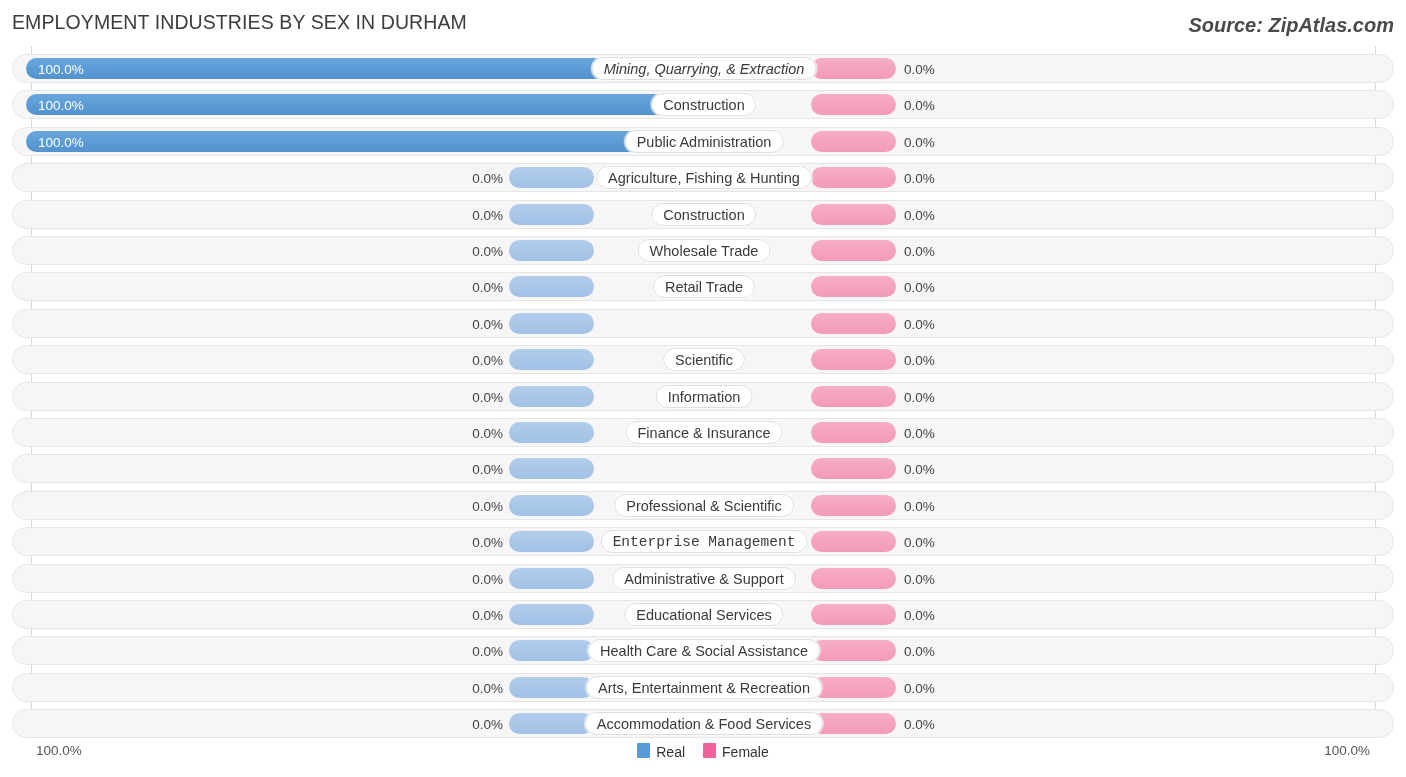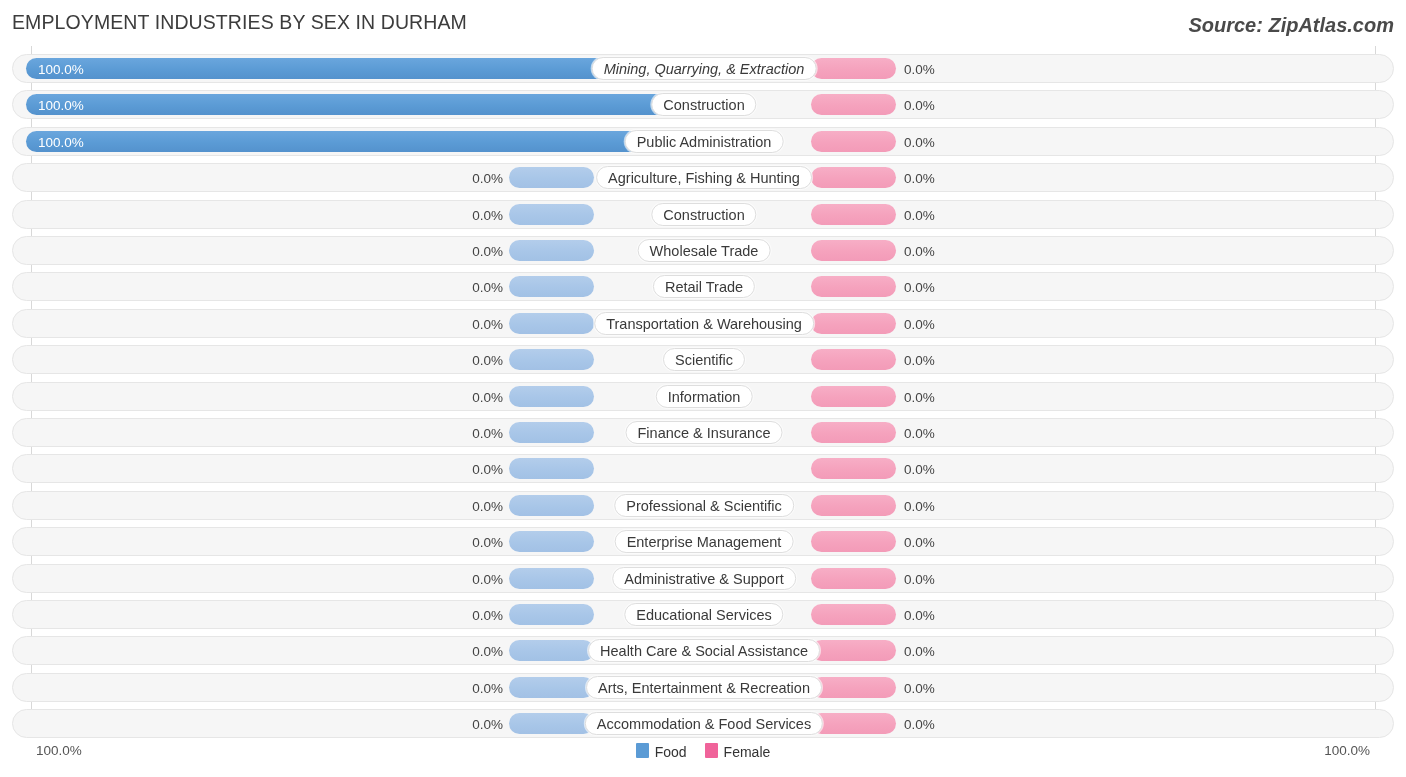--- a/index.html
+++ b/index.html
@@ -274,21 +274,20 @@
           <div class="val val-right-out" style="left: 891px;">0.0%</div>
           <div class="pill" style="left: 691px;">Retail Trade</div>
         </div>
       </div>
       <div class="row" style="top: 262.8px;">
         <div class="row-inner">
           <div class="bar bar-male-stub" style="left: 496px; width: 85px;"></div>
           <div class="val val-left-out" style="left: 396px; width: 94px;">0.0%</div>
           <div class="bar bar-female-stub" style="left: 798px; width: 85px;"></div>
           <div class="val val-right-out" style="left: 891px;">0.0%</div>
-          <div class="pill" style="left: 691px;">Transportation &amp; Warehousing</div>
         </div>
       </div>
       <div class="row" style="top: 299.2px;">
         <div class="row-inner">
           <div class="bar bar-male-stub" style="left: 496px; width: 85px;"></div>
           <div class="val val-left-out" style="left: 396px; width: 94px;">0.0%</div>
           <div class="bar bar-female-stub" style="left: 798px; width: 85px;"></div>
           <div class="val val-right-out" style="left: 891px;">0.0%</div>
           <div class="pill" style="left: 691px;">Scientific</div>
         </div>
@@ -327,21 +326,21 @@
           <div class="val val-right-out" style="left: 891px;">0.0%</div>
           <div class="pill" style="left: 691px;">Professional &amp; Scientific</div>
         </div>
       </div>
       <div class="row" style="top: 481.2px;">
         <div class="row-inner">
           <div class="bar bar-male-stub" style="left: 496px; width: 85px;"></div>
           <div class="val val-left-out" style="left: 396px; width: 94px;">0.0%</div>
           <div class="bar bar-female-stub" style="left: 798px; width: 85px;"></div>
           <div class="val val-right-out" style="left: 891px;">0.0%</div>
-          <div class="pill" style="left: 691px;">Enterprise Management</div>
+          <div class="pill" style="left: 691px; font-family: Liberation Mono, monospace;">Enterprise Management</div>
         </div>
       </div>
       <div class="row" style="top: 517.6px;">
         <div class="row-inner">
           <div class="bar bar-male-stub" style="left: 496px; width: 85px;"></div>
           <div class="val val-left-out" style="left: 396px; width: 94px;">0.0%</div>
           <div class="bar bar-female-stub" style="left: 798px; width: 85px;"></div>
           <div class="val val-right-out" style="left: 891px;">0.0%</div>
           <div class="pill" style="left: 691px;">Administrative &amp; Support</div>
         </div>
@@ -382,14 +381,14 @@
           <div class="pill" style="left: 691px;">Accommodation &amp; Food Services</div>
         </div>
       </div>
     </div>
 </div>
 
 <div id="footer">
   <div id="footer-rule"></div>
   <div id="axis-min-label">100.0%</div>
   <div id="axis-max-label">100.0%</div>
-  <div id="legend"><span class="legend-item"><span class="legend-swatch" style="background: rgb(91, 155, 213);"></span><span class="legend-text">Food</span></span><span class="legend-item"><span class="legend-swatch" style="background: rgb(240, 99, 154);"></span><span class="legend-text">Female</span></span></div>
+  <div id="legend"><span class="legend-item"><span class="legend-swatch" style="background: rgb(91, 155, 213);"></span><span class="legend-text">Real</span></span><span class="legend-item"><span class="legend-swatch" style="background: rgb(240, 99, 154);"></span><span class="legend-text">Female</span></span></div>
 </div>
 
 </body></html>

